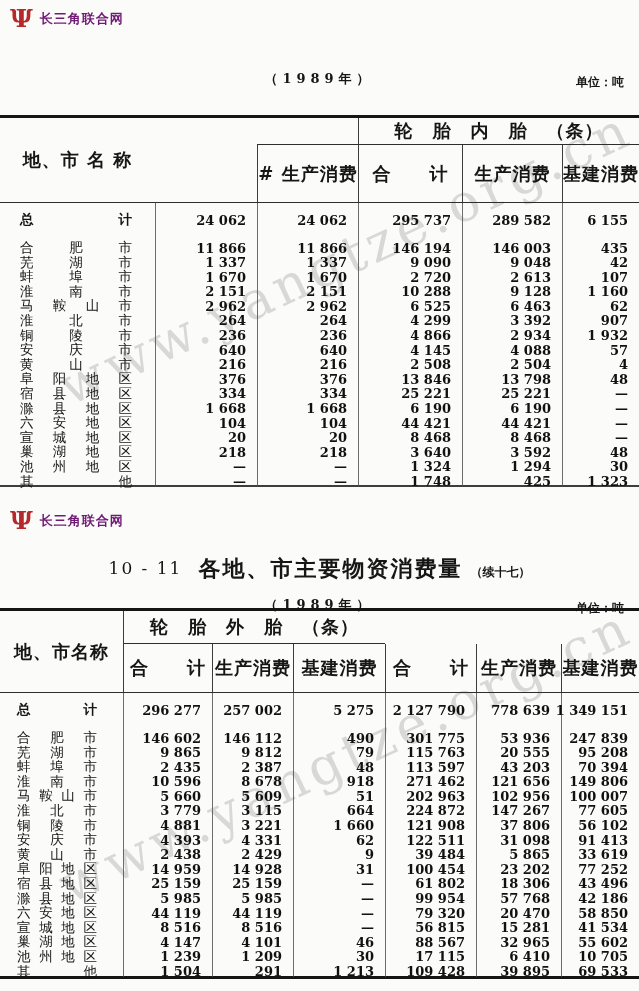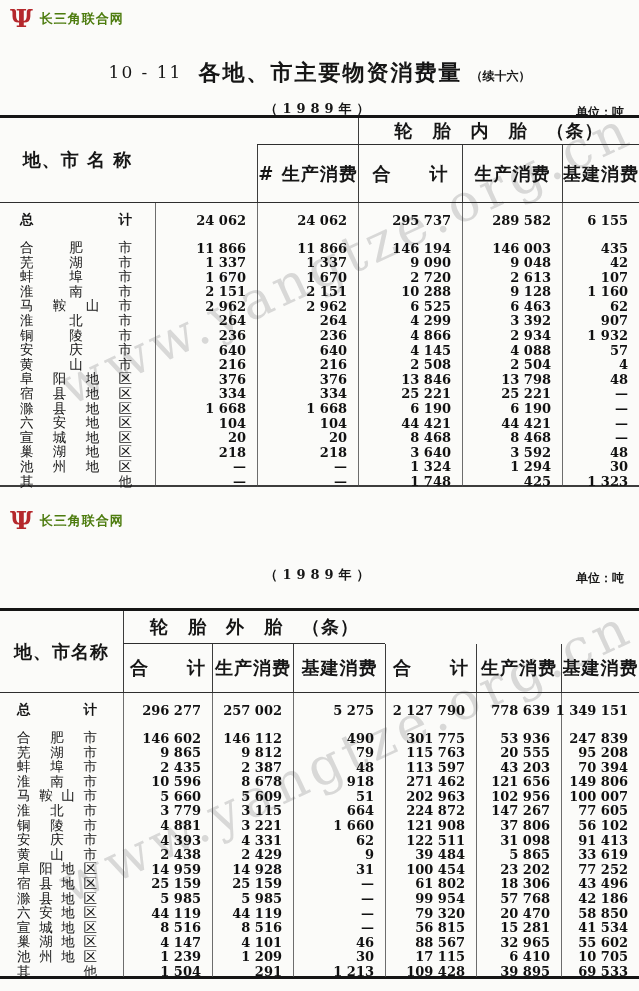--- a/index.html
+++ b/index.html
@@ -16,21 +16,21 @@
   #sheet2{top:500px;height:491px;}
 
   
   .site-header{position:absolute;left:10px;display:flex;align-items:center;gap:7px;}
   #sheet1 .site-header{top:6px;}
   #sheet2 .site-header{top:8px;}
   .logo-glyph{
     font-size:25px;line-height:25px;font-weight:bold;color:#b5282c;
     font-family:"DejaVu Serif",serif;
   }
-  .logo-text{font-size:13px;font-weight:bold;color:#4d7c0f;letter-spacing:1px;}
+  .logo-text{font-size:13px;font-weight:bold;color:#701a75;letter-spacing:1px;}
 
   
   .title-block{position:absolute;left:0;right:0;text-align:center;}
   #sheet1 .title-block{top:58px;}
   #sheet2 .title-block{top:54px;}
   .t-code{font-size:17px;letter-spacing:2px;margin-right:16px;vertical-align:2px;}
   .t-main{font-size:22px;font-weight:bold;letter-spacing:2px;}
   .t-cont{font-size:12px;font-weight:bold;margin-left:8px;}
   .title-year{font-size:13px;font-weight:bold;letter-spacing:5px;margin-top:12px;}
   .unit-line{position:absolute;right:15px;bottom:-3px;font-size:12px;font-weight:bold;}
@@ -101,23 +101,20 @@
 
   <div class="sheet" id="sheet1">
     <div class="watermark">www.yangtze.org.cn</div>
 
     <div class="site-header">
       <span class="logo-glyph">Ψ</span>
       <span class="logo-text">长三角联合网</span>
     </div>
 
     <div class="title-block">
-      <div>
-        <span class="t-code">10 - 11</span><span class="t-main">各地、市主要物资消费量</span><span class="t-cont">（续十六）</span>
-      </div>
       <div class="title-year">（1989年）</div>
       <div class="unit-line">单位：吨</div>
     </div>
 
     <div class="tbl t1">
       <div class="h-grid">
         <div class="hc hc-name">地、市 名 称</div>
         <div class="hc hc-spacer bb"></div>
         <div class="hc hc-group bl bb">轮　胎　内　胎　（条）</div>
         <div class="hc hc-rubsub bl"># 生产消费</div>
@@ -395,20 +392,23 @@
 
   <div class="sheet" id="sheet2">
     <div class="watermark">www.yangtze.org.cn</div>
 
     <div class="site-header">
       <span class="logo-glyph">Ψ</span>
       <span class="logo-text">长三角联合网</span>
     </div>
 
     <div class="title-block">
+      <div>
+        <span class="t-code">10 - 11</span><span class="t-main">各地、市主要物资消费量</span><span class="t-cont">（续十七）</span>
+      </div>
       <div class="title-year">（1989年）</div>
       <div class="unit-line">单位：吨</div>
     </div>
 
     <div class="tbl t2">
       <div class="h-grid">
         <div class="hc hc-name">地、市名称</div>
         <div class="hc hc-ga bl bb">轮　胎　外　胎　（条）</div>
         <div class="hc hc-a1 bl">合　　计</div>
         <div class="hc hc-a2 bl">生产消费</div>

